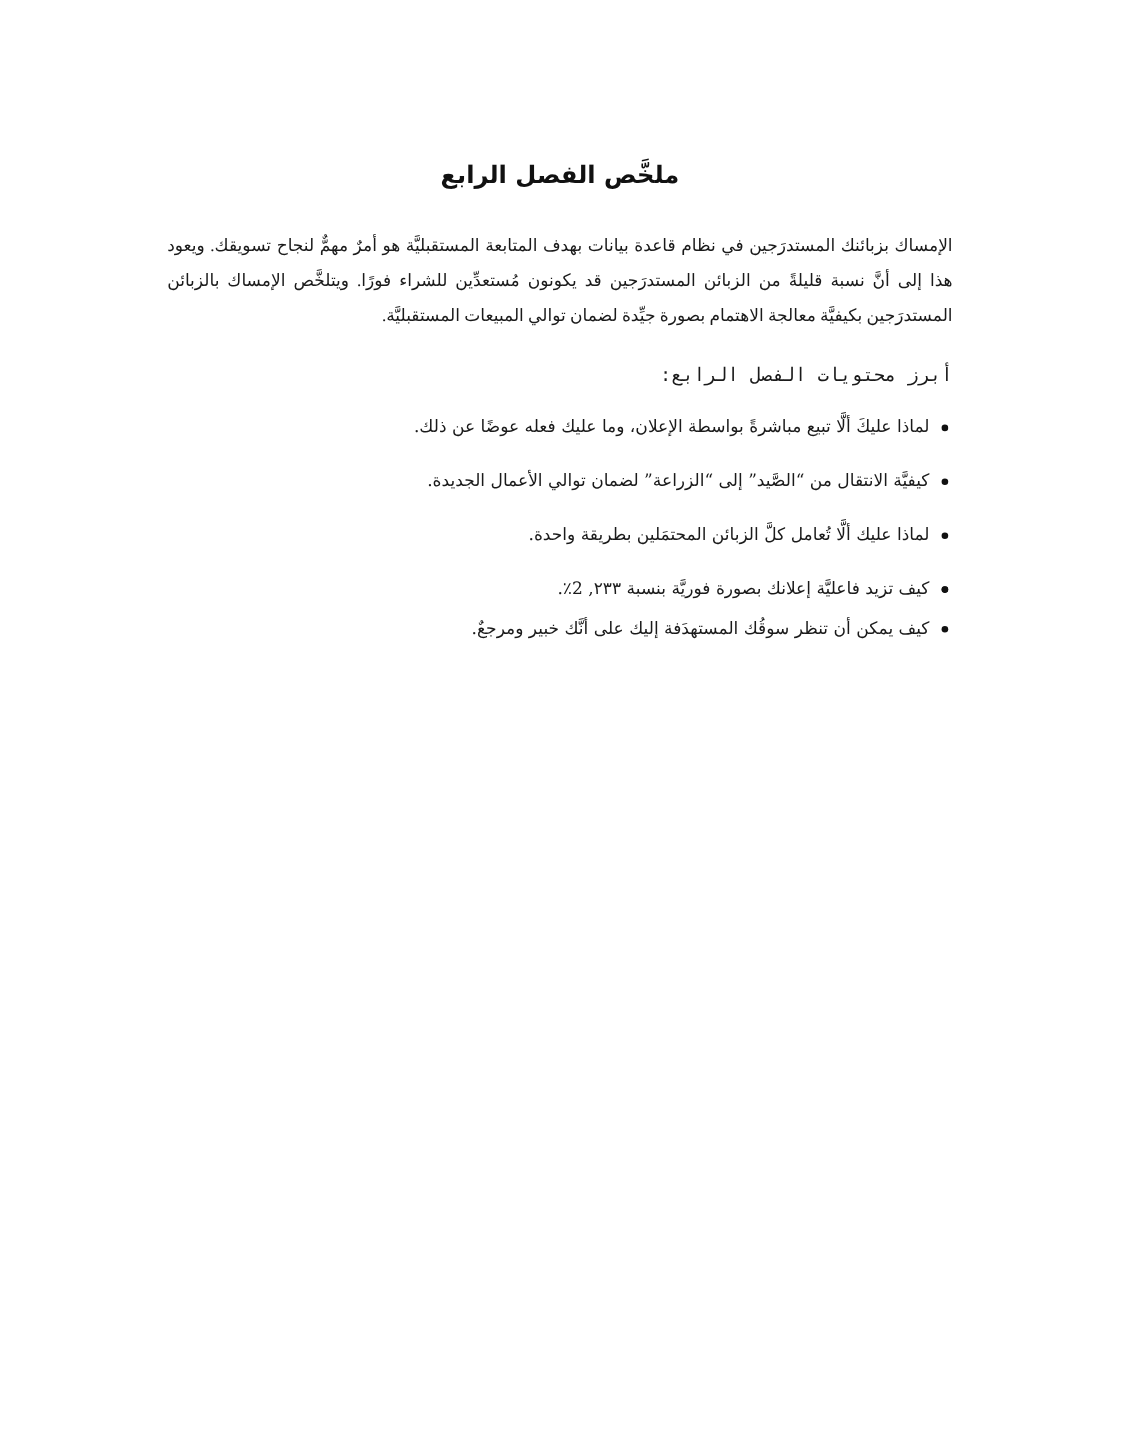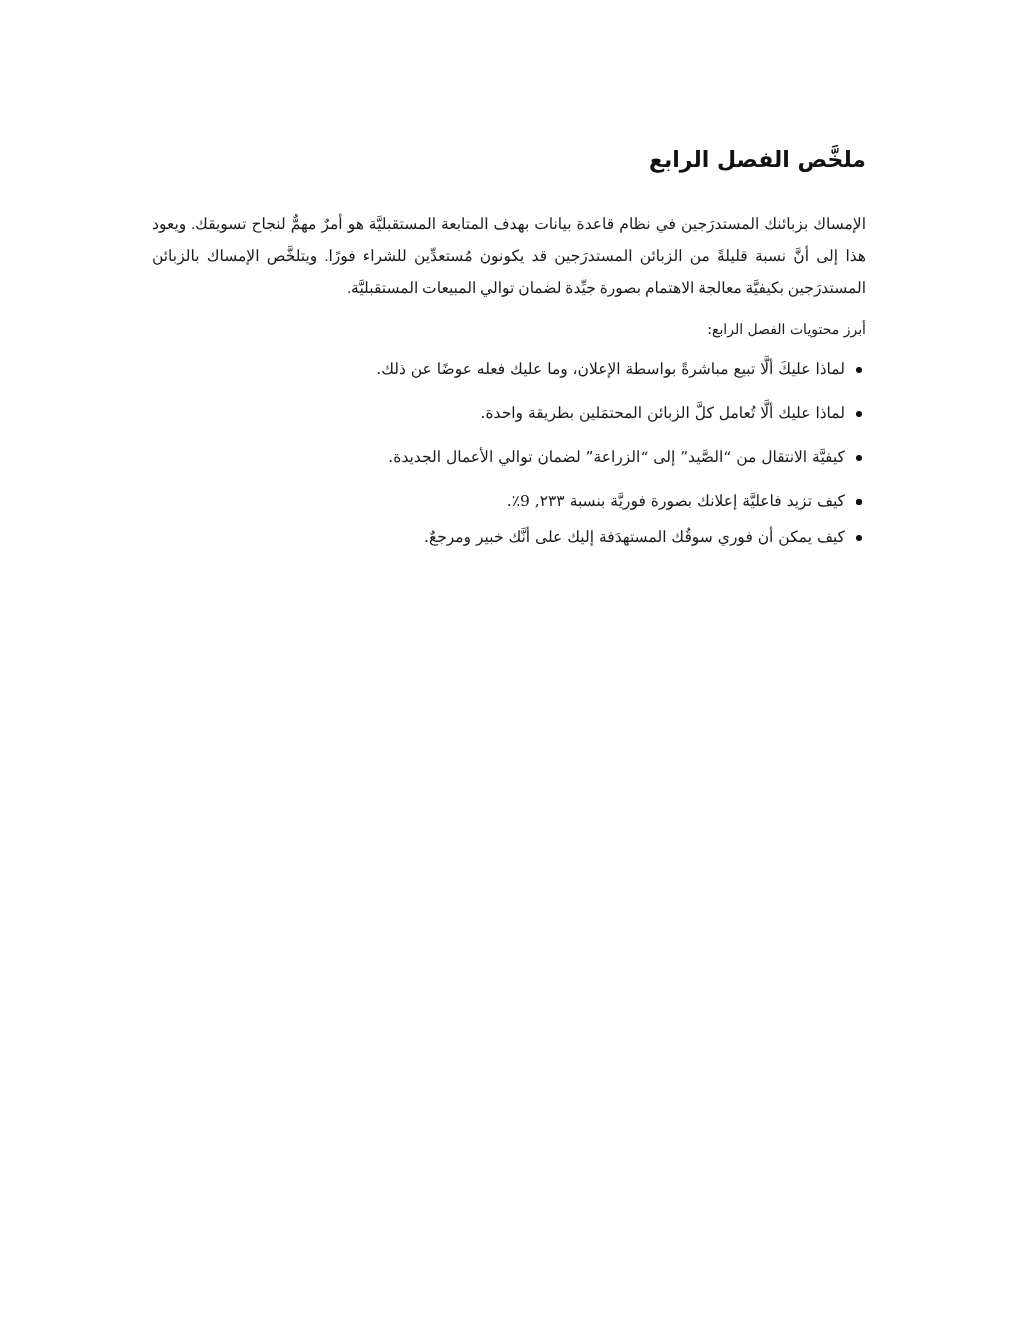--- a/index.html
+++ b/index.html
@@ -20,21 +20,21 @@
       left: 152px;
       top: 0;
       width: 714px;
       direction: rtl;
     }
     .title {
       position: absolute;
       top: 142px;
       left: 0;
       width: 714px;
-      text-align: right;
+      text-align: center;
       font-family: "DejaVu Sans", "Liberation Sans", sans-serif;
       font-weight: bold;
       font-size: 22px;
       line-height: 36px;
       color: #111111;
       margin: 0;
     }
     .intro {
       position: absolute;
       top: 208px;
@@ -42,25 +42,26 @@
       width: 714px;
       margin: 0;
       font-size: 15.5px;
       line-height: 32px;
       text-align: justify;
       text-align-last: right;
       font-family: Liberation Serif, serif;
     }
     .lead {
       position: absolute;
-      top: 314px;
+      top: 328px;
       right: 0;
       margin: 0;
-      font-size: 14px;
+      font-size: 17px;
       line-height: 30px;
+      font-family: Liberation Mono, monospace;
     }
     .bullets {
       position: absolute;
       top: 354px;
       right: 0;
       width: 714px;
       margin: 0;
       padding: 0;
       list-style: none;
       font-size: 15.5px;
@@ -73,53 +74,53 @@
     }
     .bullets li .dot {
       position: absolute;
       right: 4px;
       top: 13px;
       width: 6px;
       height: 6px;
       border-radius: 50%;
       background: #111111;
     }
-    .bullets li.gap-lg { margin-bottom: 14px; }
+    .bullets li.gap-lg { margin-bottom: 14px; margin-top: 19px; }
     .bullets li.gap-sm { margin-bottom: 6px; }
   </style>
 </head>
 <body>
 
 <div class="page">
 
   <h1 class="title">ملخَّص الفصل الرابع</h1>
 
   <p class="intro">الإمساك بزبائنك المستدرَجين في نظام قاعدة بيانات بهدف المتابعة المستقبليَّة هو أمرٌ مهمٌّ لنجاح تسويقك. ويعود هذا إلى أنَّ نسبة قليلةً من الزبائن المستدرَجين قد يكونون مُستعدِّين للشراء فورًا. ويتلخَّص الإمساك بالزبائن المستدرَجين بكيفيَّة معالجة الاهتمام بصورة جيِّدة لضمان توالي المبيعات المستقبليَّة.</p>
 
   <p class="lead">أبرز محتويات الفصل الرابع:</p>
 
   <ul class="bullets">
     <li class="gap-lg">
       <span class="dot"></span>
       <span>لماذا عليكَ ألَّا تبيع مباشرةً بواسطة الإعلان، وما عليك فعله عوضًا عن ذلك.</span>
     </li>
     <li class="gap-lg">
       <span class="dot"></span>
-      <span>لماذا عليك ألَّا تُعامل كلَّ الزبائن المحتمَلين بطريقة واحدة.</span>
+      <span>كيفيَّة الانتقال من “الصَّيد” إلى “الزراعة” لضمان توالي الأعمال الجديدة.</span>
     </li>
     <li class="gap-lg">
       <span class="dot"></span>
-      <span>كيفيَّة الانتقال من “الصَّيد” إلى “الزراعة” لضمان توالي الأعمال الجديدة.</span>
+      <span>لماذا عليك ألَّا تُعامل كلَّ الزبائن المحتمَلين بطريقة واحدة.</span>
     </li>
     <li class="gap-lg">
       <span class="dot"></span>
     </li>
     <li class="gap-sm">
       <span class="dot"></span>
-      <span>كيف تزيد فاعليَّة إعلانك بصورة فوريَّة بنسبة ٢٣٣, 9٪.</span>
+      <span>كيف تزيد فاعليَّة إعلانك بصورة فوريَّة بنسبة ٢٣٣, 2٪.</span>
     </li>
     <li>
       <span class="dot"></span>
-      <span>كيف يمكن أن فوري سوقُك المستهدَفة إليك على أنَّك خبير ومرجعٌ.</span>
+      <span>كيف يمكن أن تنظر سوقُك المستهدَفة إليك على أنَّك خبير ومرجعٌ.</span>
     </li>
   </ul>
 
 </div>
 
 </body></html>

